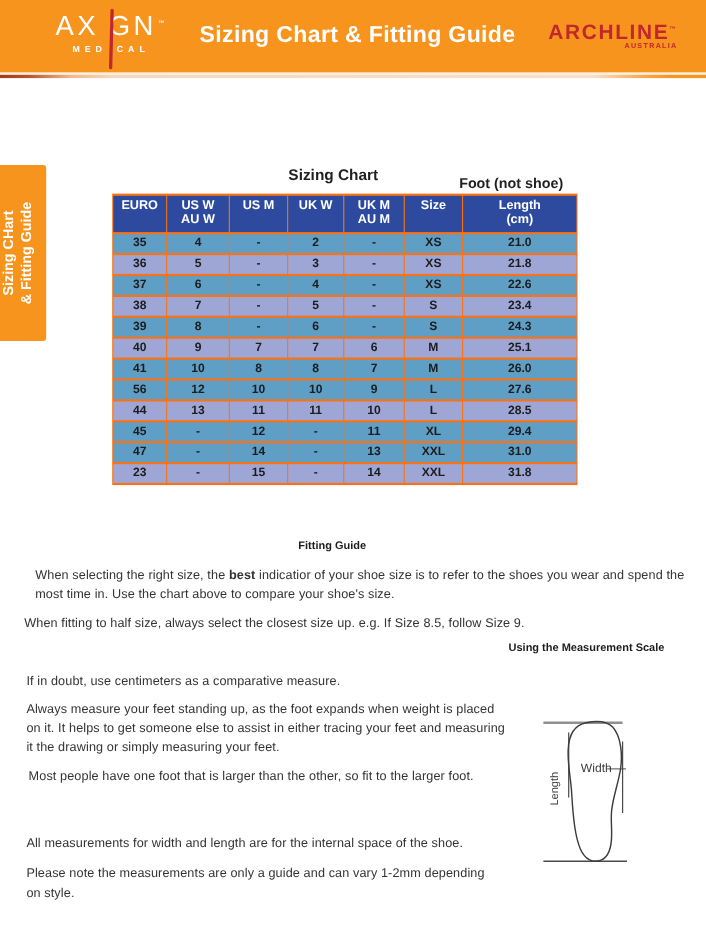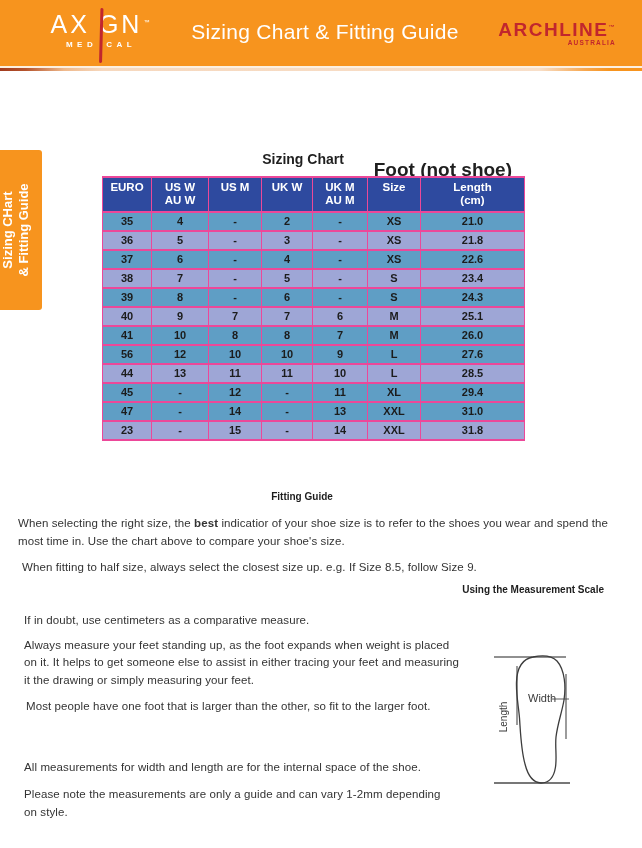--- a/index.html
+++ b/index.html
@@ -9,21 +9,21 @@
   
   .band{position:absolute;left:0;top:0;width:642px;height:66px;background:#F7941E;}
   .axign{position:absolute;left:34px;top:11px;width:134px;color:#fff;text-align:center;}
   .axign-row1{font-size:25px;letter-spacing:3px;font-weight:400;line-height:26px;white-space:nowrap;}
   .axign-row2{font-size:8px;letter-spacing:4.5px;font-weight:bold;margin-top:3px;white-space:nowrap;}
   .igap{display:inline-block;width:9px;}
   .i-mark{position:absolute;left:50%;top:-3px;height:55px;width:2.5px;background:#C1272D;
           transform:translateX(-50%) rotate(1.5deg);border-radius:2px;}
   .axign-tm{font-size:6px;vertical-align:top;position:relative;top:-2px;left:1px;}
   .header-title{position:absolute;left:150px;top:20px;width:350px;text-align:center;
-                color:#fff;font-size:21px;font-weight:normal;letter-spacing:.3px;}
+                color:#fff;font-size:21px;font-weight:bold;letter-spacing:.3px;}
   .archline{position:absolute;right:26px;top:21px;text-align:right;color:#C1272D;}
   .archline-name{font-size:19px;font-weight:bold;letter-spacing:1.5px;line-height:18px;}
   .archline-tm{font-size:6px;vertical-align:top;position:relative;top:-3px;}
   .archline-sub{font-size:6.5px;letter-spacing:1.2px;font-weight:bold;margin-top:0;}
   .sep1{position:absolute;left:0;top:66px;width:642px;height:2px;background:#FDF0E0;}
   .sep2{position:absolute;left:0;top:68px;width:642px;height:3px;
         background:linear-gradient(90deg,#A03A1E 0%,#B5542C 4%,#EFB98C 10%,#F6D8BE 16%,
                    #F8DFC9 84%,#F7A851 91%,#F7941E 95%,#F7941E 100%);}
 
   
@@ -31,23 +31,23 @@
             border-radius:0 3px 3px 0;}
   .side-tab-inner{position:absolute;width:160px;height:42px;left:-59px;top:59px;
                   transform:rotate(-90deg);text-align:center;color:#fff;font-weight:bold;
                   font-size:13px;line-height:16px;}
   .side-tab-inner span{display:block;}
 
   
   .table-title{position:absolute;left:103px;top:151px;width:400px;text-align:center;
                font-weight:bold;font-size:14px;color:#1f1f1f;}
   .foot-note{position:absolute;left:102px;top:159px;width:410px;text-align:right;
-             font-weight:bold;font-size:19px;color:#1f1f1f;}
+             font-weight:bold;font-size:13px;color:#1f1f1f;}
   table.size{position:absolute;left:102px;top:176px;width:423px;table-layout:fixed;
-             border-collapse:separate;border-spacing:1px 2px;background:#ec4899;}
+             border-collapse:separate;border-spacing:1px 2px;background:#f97316;}
   table.size col.c1{width:48px;} table.size col.c2{width:56px;}
   table.size col.c3{width:52px;} table.size col.c4{width:50px;}
   table.size col.c5{width:54px;} table.size col.c6{width:52px;}
   table.size col.c7{width:103px;}
   table.size th{background:#2E4A9F;color:#fff;font-size:11.5px;font-weight:bold;
                 vertical-align:top;padding:3px 0 4px;line-height:13px;text-align:center;}
   table.size th .hline{display:block;}
   table.size td{height:17px;line-height:17px;text-align:center;font-size:11px;
                 font-weight:bold;color:#1c1c1c;padding:0;}
   tr.row-blue td{background:#5F9EC5;}
@@ -55,21 +55,21 @@
   th.col-length,td.col-length{text-align:right;}
   th.col-length{padding-right:12px;}
   td.col-length{padding-right:15px;}
 
   
   .h-center{position:absolute;left:0;width:604px;text-align:center;font-weight:bold;
             font-size:10px;color:#1d1d1d;}
   .para{position:absolute;font-size:11.5px;color:#333;line-height:18px;
         letter-spacing:.1px;white-space:pre-line;}
   #fg-head{top:491px;}
-  #fg-p1{left:18px;top:514px;width:596px;white-space:normal;}
+  #fg-p1{left:32px;top:514px;width:596px;white-space:normal;}
   #fg-p2{left:22px;top:558px;width:600px;}
   #ms-head{top:584px;text-align:right;}
   #ms-p1{left:24px;top:611px;width:560px;}
   #ms-p2{left:24px;top:637px;width:520px;line-height:17.3px;}
   #ms-p3{left:26px;top:697px;width:560px;}
   #ms-p4{left:24px;top:758px;width:560px;}
   #ms-p5{left:24px;top:786px;width:520px;line-height:17.5px;}
 
   
   .foot-diagram{position:absolute;left:492px;top:650px;}

